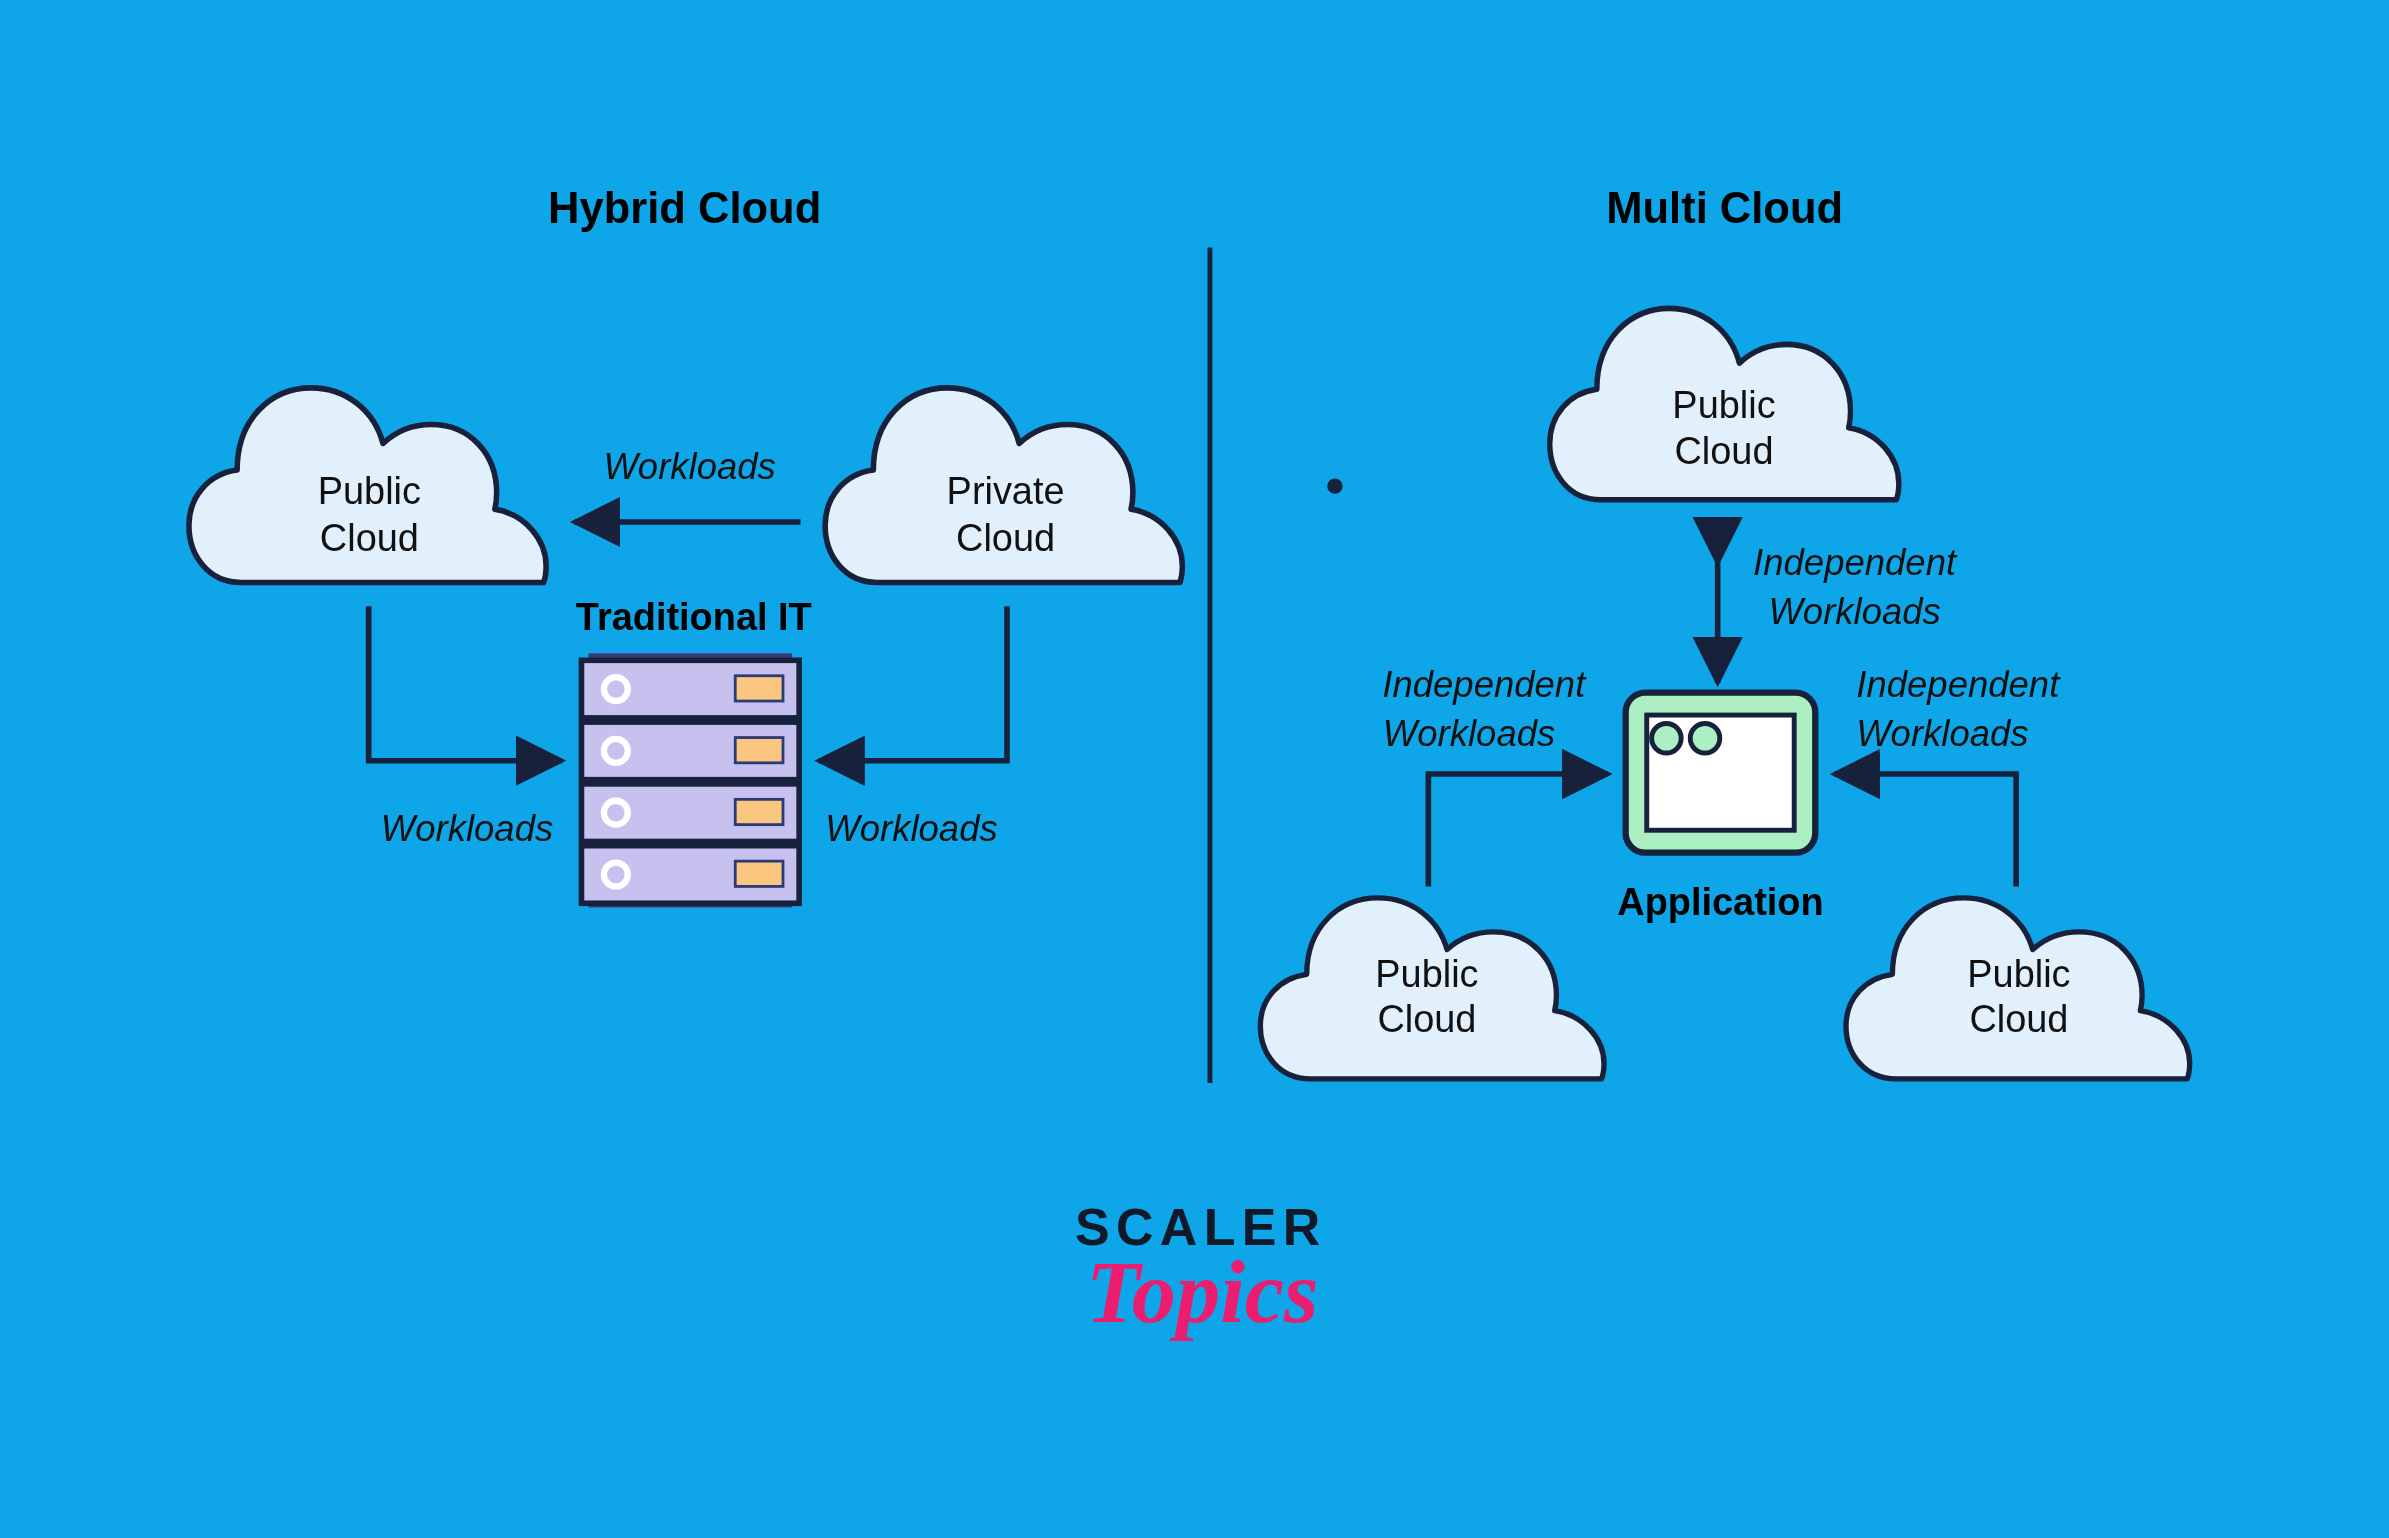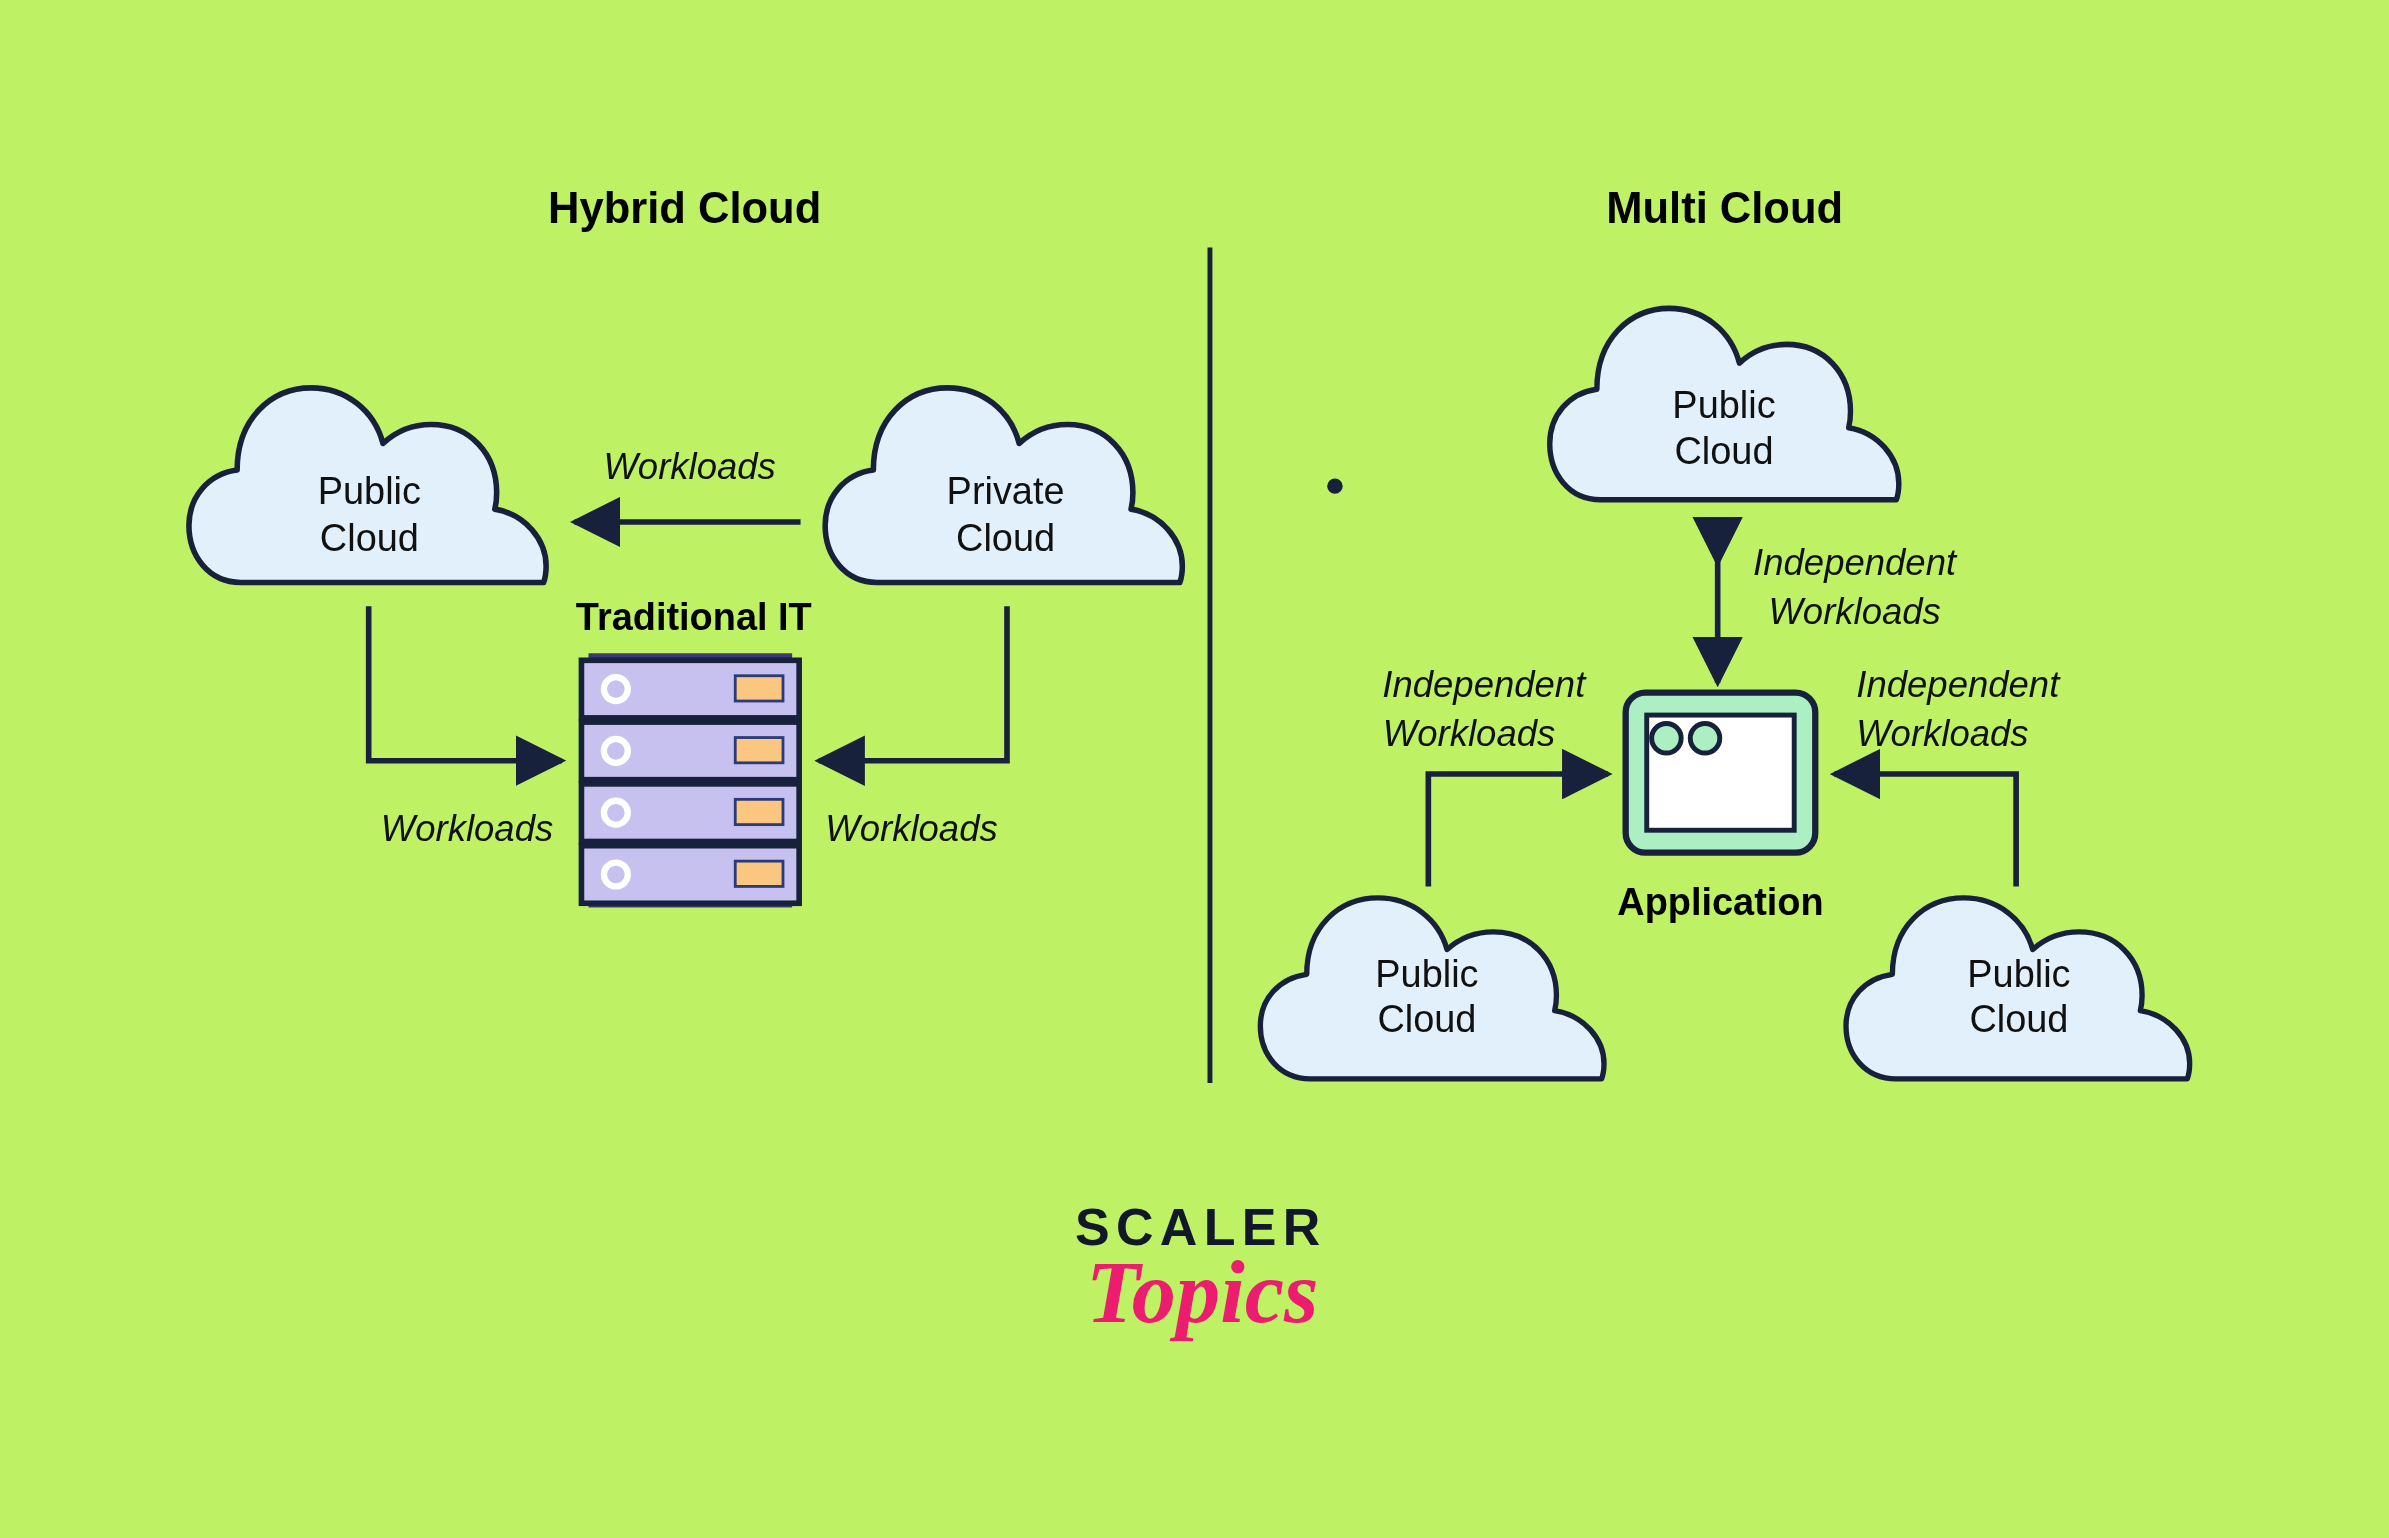--- a/index.html
+++ b/index.html
@@ -10,21 +10,21 @@
   body {
     width: 2389px;
     height: 1539px;
     font-family: "Liberation Sans", sans-serif;
     overflow: hidden;
   }
   #stage {
     position: relative;
     width: 2389px;
     height: 1539px;
-    background: #bef264;
+    background: #0ea5e9;
   }
   svg.diagram {
     position: absolute;
     top: 0;
     left: 0;
     width: 2389px;
     height: 1539px;
     display: block;
   }
   .sec-title {

